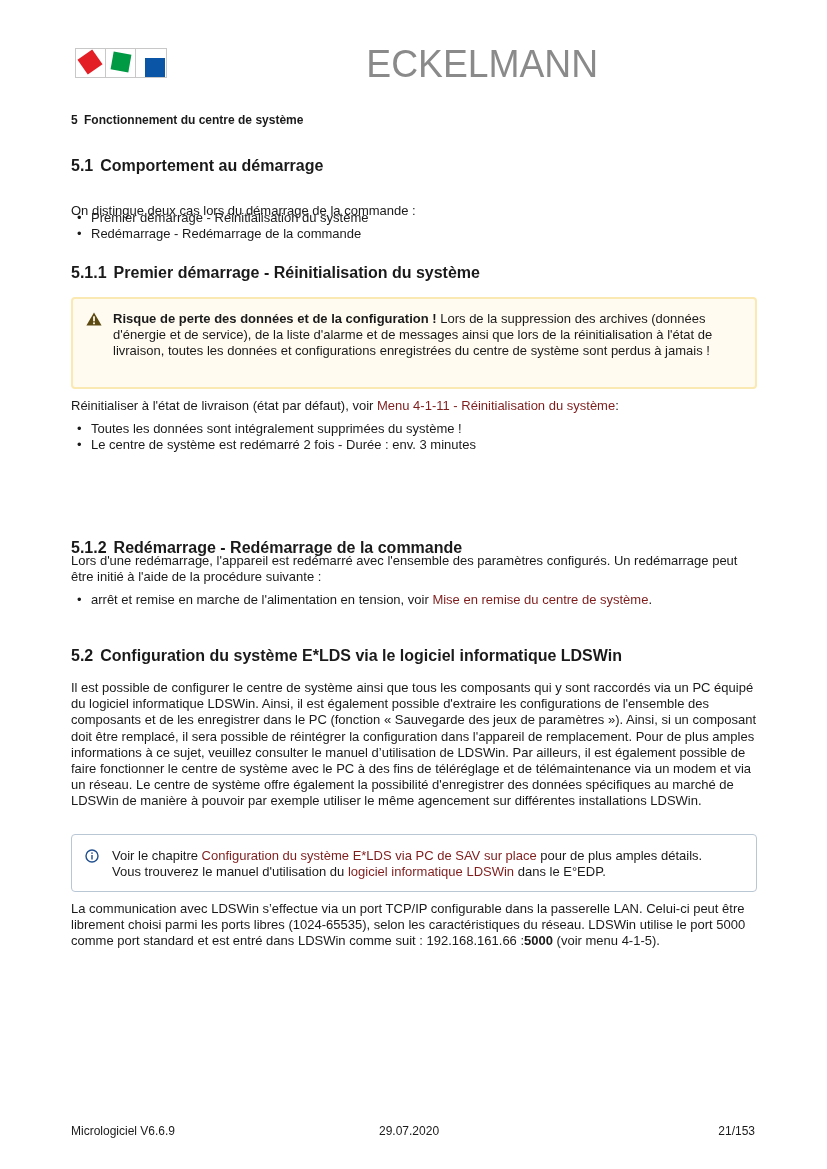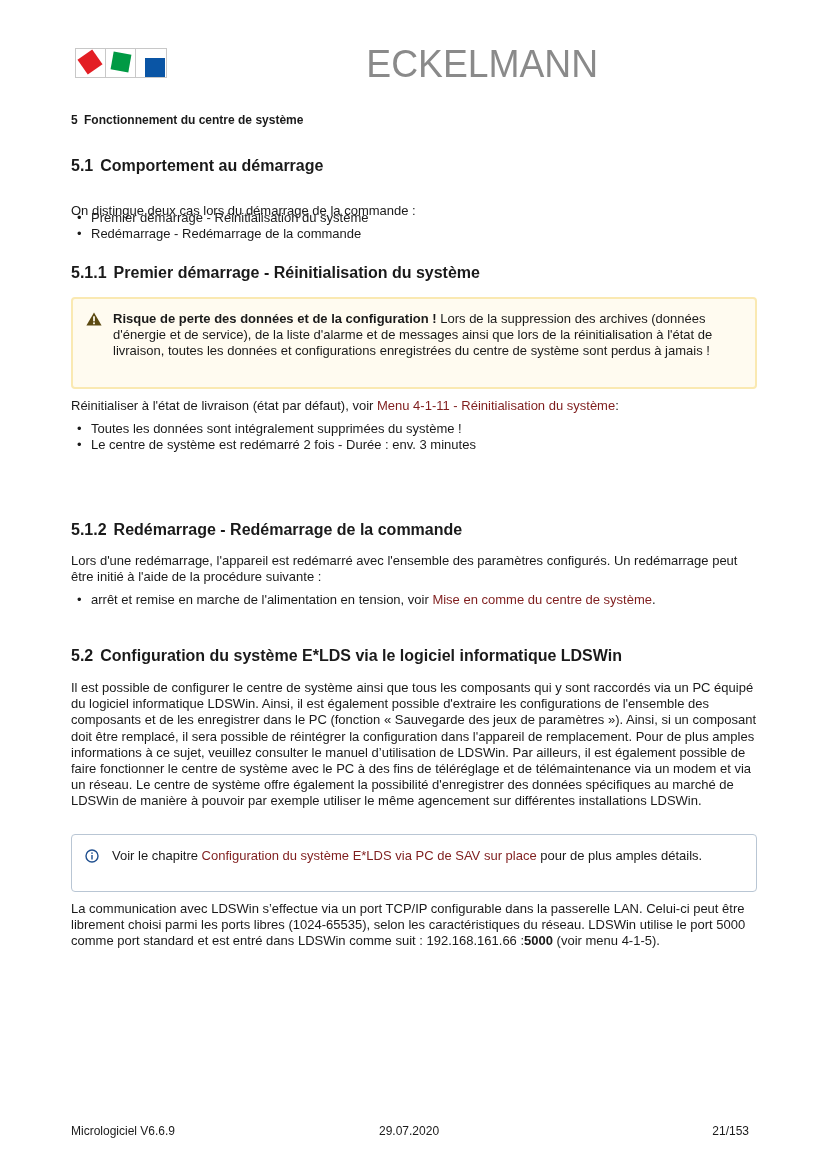--- a/index.html
+++ b/index.html
@@ -80,21 +80,21 @@
     .info-icon {
       position: absolute; left: 13px; top: 14px; width: 14px; height: 14px;
     }
 
     .footer {
       position: absolute; top: 1123px; left: 71px; width: 686px; height: 16px;
       font-size: 12px;
     }
     .footer .f-left { position: absolute; left: 0; }
     .footer .f-center { position: absolute; left: 308px; }
-    .footer .f-right { position: absolute; right: 8px; }
+    .footer .f-right { position: absolute; right: 2px; }
   </style>
 </head>
 <body>
 
 <div class="page">
 
   <div class="logo-strip">
     <div class="logo-cell">
         <div class="logo-red"></div>
       </div>
@@ -137,44 +137,47 @@
     </div>
 
     <p style="top:398px;">
       <span>Réinitialiser à l'état de livraison (état par défaut), voir </span><a class="link" href="#">Menu 4-1-11 - Réinitialisation du système</a><span>:</span>
     </p>
     <ul style="top:421px;">
       <li>Toutes les données sont intégralement supprimées du système !</li>
       <li>Le centre de système est redémarré 2 fois - Durée : env. 3 minutes</li>
     </ul>
 
-    <h3 style="top:521px;">
+    <h3 style="top:539px;">
       <span class="num">5.1.2</span><span>Redémarrage - Redémarrage de la commande</span>
     </h3>
     <p style="top:553px;">Lors d'une redémarrage, l'appareil est redémarré avec l'ensemble des paramètres configurés. Un redémarrage peut être initié à l'aide de la procédure suivante :</p>
     <ul style="top:592px;">
       <li>
-        <span>arrêt et remise en marche de l'alimentation en tension, voir </span><a class="link" href="#">Mise en comme du centre de système</a><span>.</span>
+        <span>arrêt et remise en marche de l'alimentation en tension, voir </span><a class="link" href="#">Mise en remise du centre de système</a><span>.</span>
       </li>
     </ul>
 
     <h2 style="top:647px;">
       <span class="num">5.2</span><span>Configuration du système E*LDS via le logiciel informatique LDSWin</span>
     </h2>
     <p style="top:680px; line-height:16.2px;">Il est possible de configurer le centre de système ainsi que tous les composants qui y sont raccordés via un PC équipé du logiciel informatique LDSWin. Ainsi, il est également possible d'extraire les configurations de l'ensemble des composants et de les enregistrer dans le PC (fonction « Sauvegarde des jeux de paramètres »). Ainsi, si un composant doit être remplacé, il sera possible de réintégrer la configuration dans l'appareil de remplacement. Pour de plus amples informations à ce sujet, veuillez consulter le manuel d’utilisation de LDSWin. Par ailleurs, il est également possible de faire fonctionner le centre de système avec le PC à des fins de téléréglage et de télémaintenance via un modem et via un réseau. Le centre de système offre également la possibilité d'enregistrer des données spécifiques au marché de LDSWin de manière à pouvoir par exemple utiliser le même agencement sur différentes installations LDSWin.</p>
 
     <div class="info-box">
       <svg class="info-icon" viewBox="0 0 14 14">
         <circle cx="7" cy="7" r="6" fill="none" stroke="#1f4f8f" stroke-width="1.4"></circle>
         <rect x="6.3" y="6" width="1.4" height="4.5" fill="#1f4f8f"></rect>
         <rect x="6.3" y="3.4" width="1.4" height="1.5" fill="#1f4f8f"></rect>
       </svg>
       <div>
         <span>Voir le chapitre </span><a class="link" href="#">Configuration du système E*LDS via PC de SAV sur place</a><span> pour de plus amples détails.</span>
       </div>
+      <div>
+        <span>Vous trouverez le manuel d'utilisation du </span><a class="link" href="#">logiciel informatique LDSWin</a><span> dans le E°EDP.</span>
+      </div>
     </div>
 
     <p style="top:901px; line-height:16.2px;">
       <span>La communication avec LDSWin s’effectue via un port TCP/IP configurable dans la passerelle LAN. Celui-ci peut être librement choisi parmi les ports libres (1024-65535), selon les caractéristiques du réseau. LDSWin utilise le port 5000 comme port standard et est entré dans LDSWin comme suit : 192.168.161.66 :</span><b>5000</b><span> (voir menu 4-1-5).</span>
     </p>
   </div>
 
   <div class="footer">
     <span class="f-left">Micrologiciel V6.6.9</span>
     <span class="f-center">29.07.2020</span>

